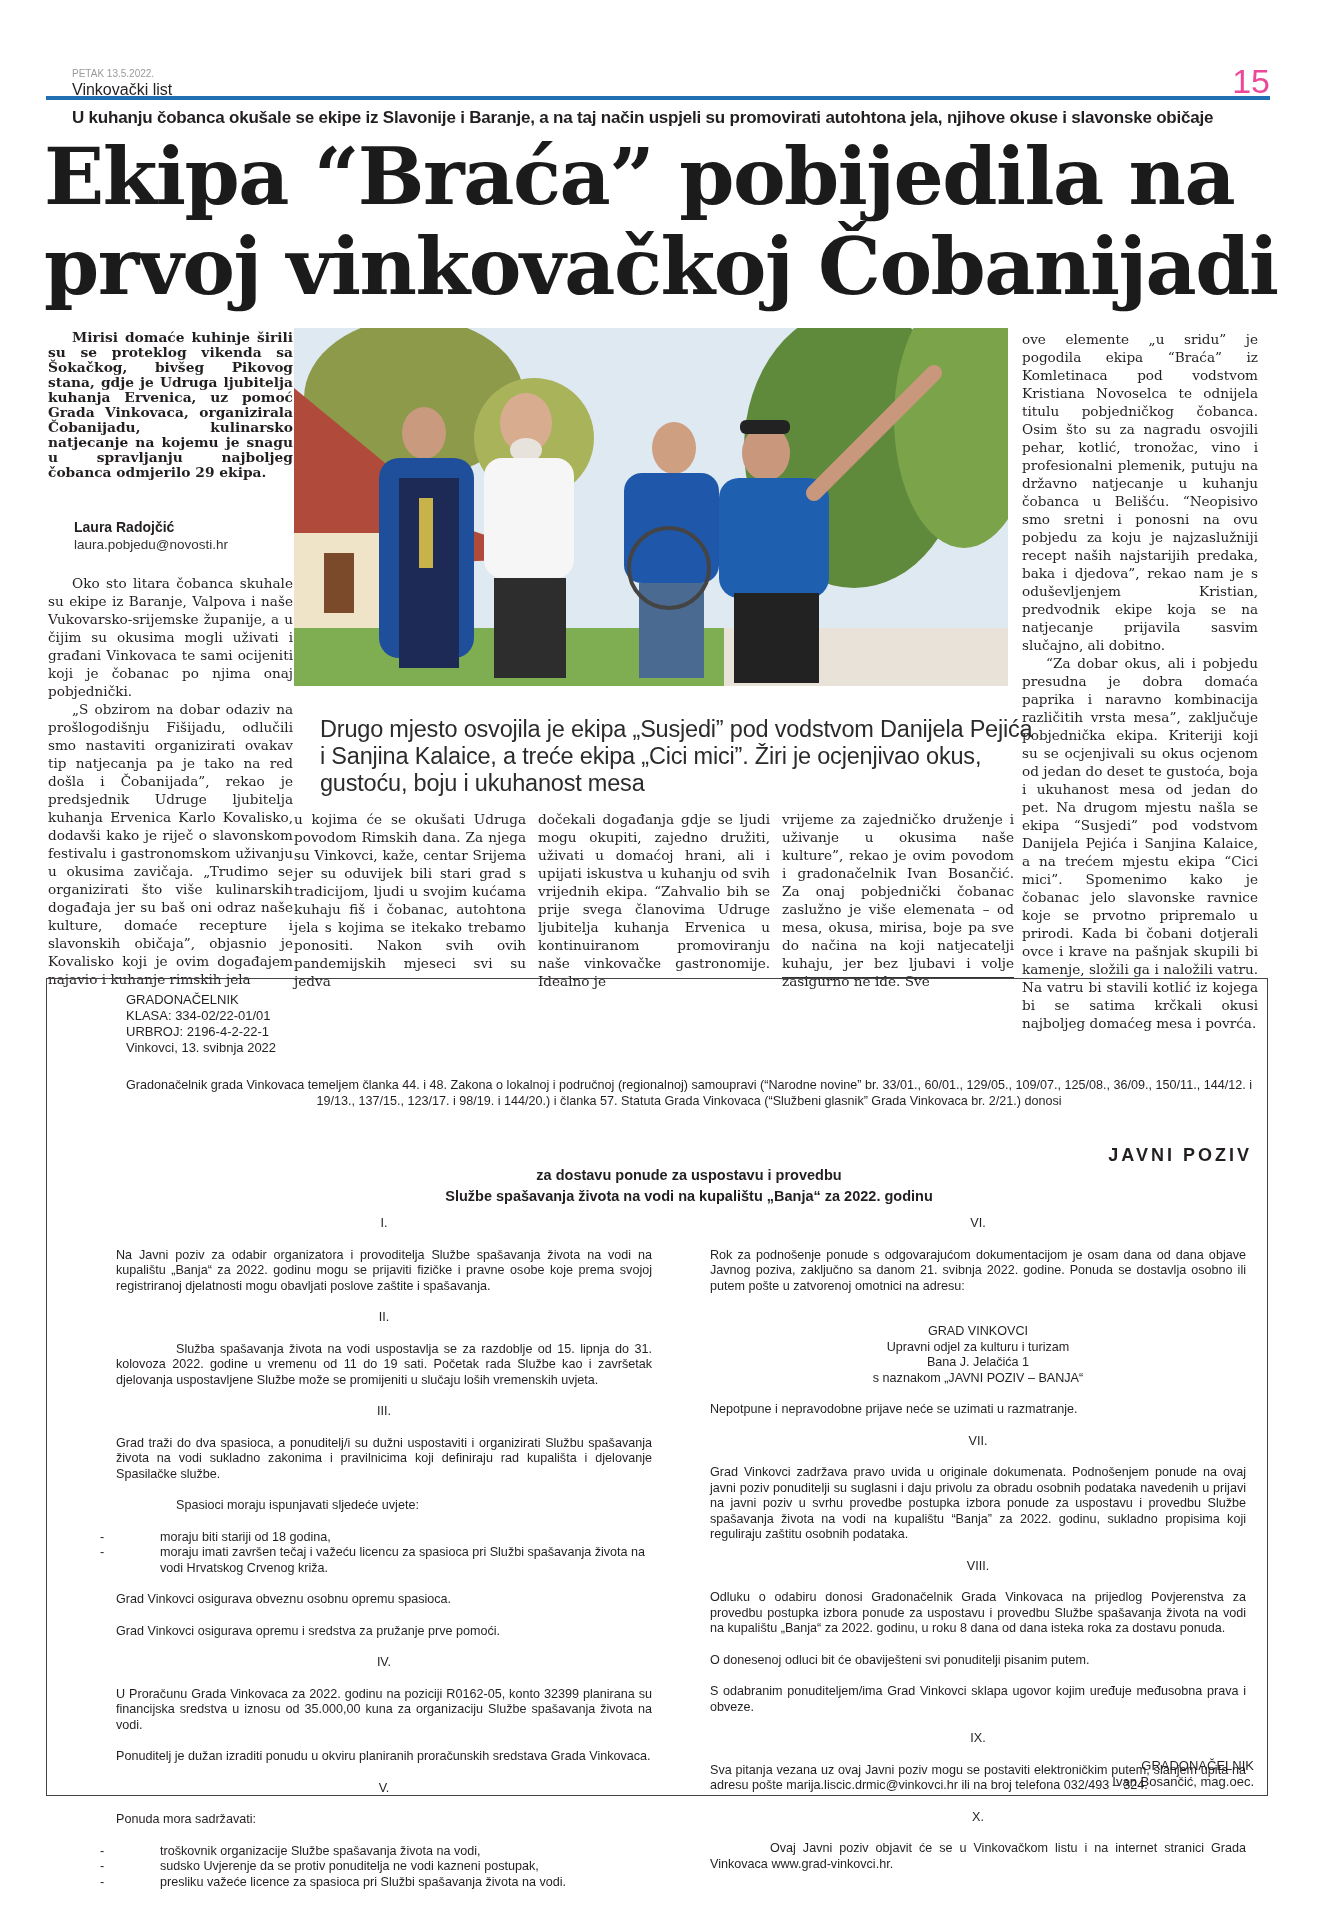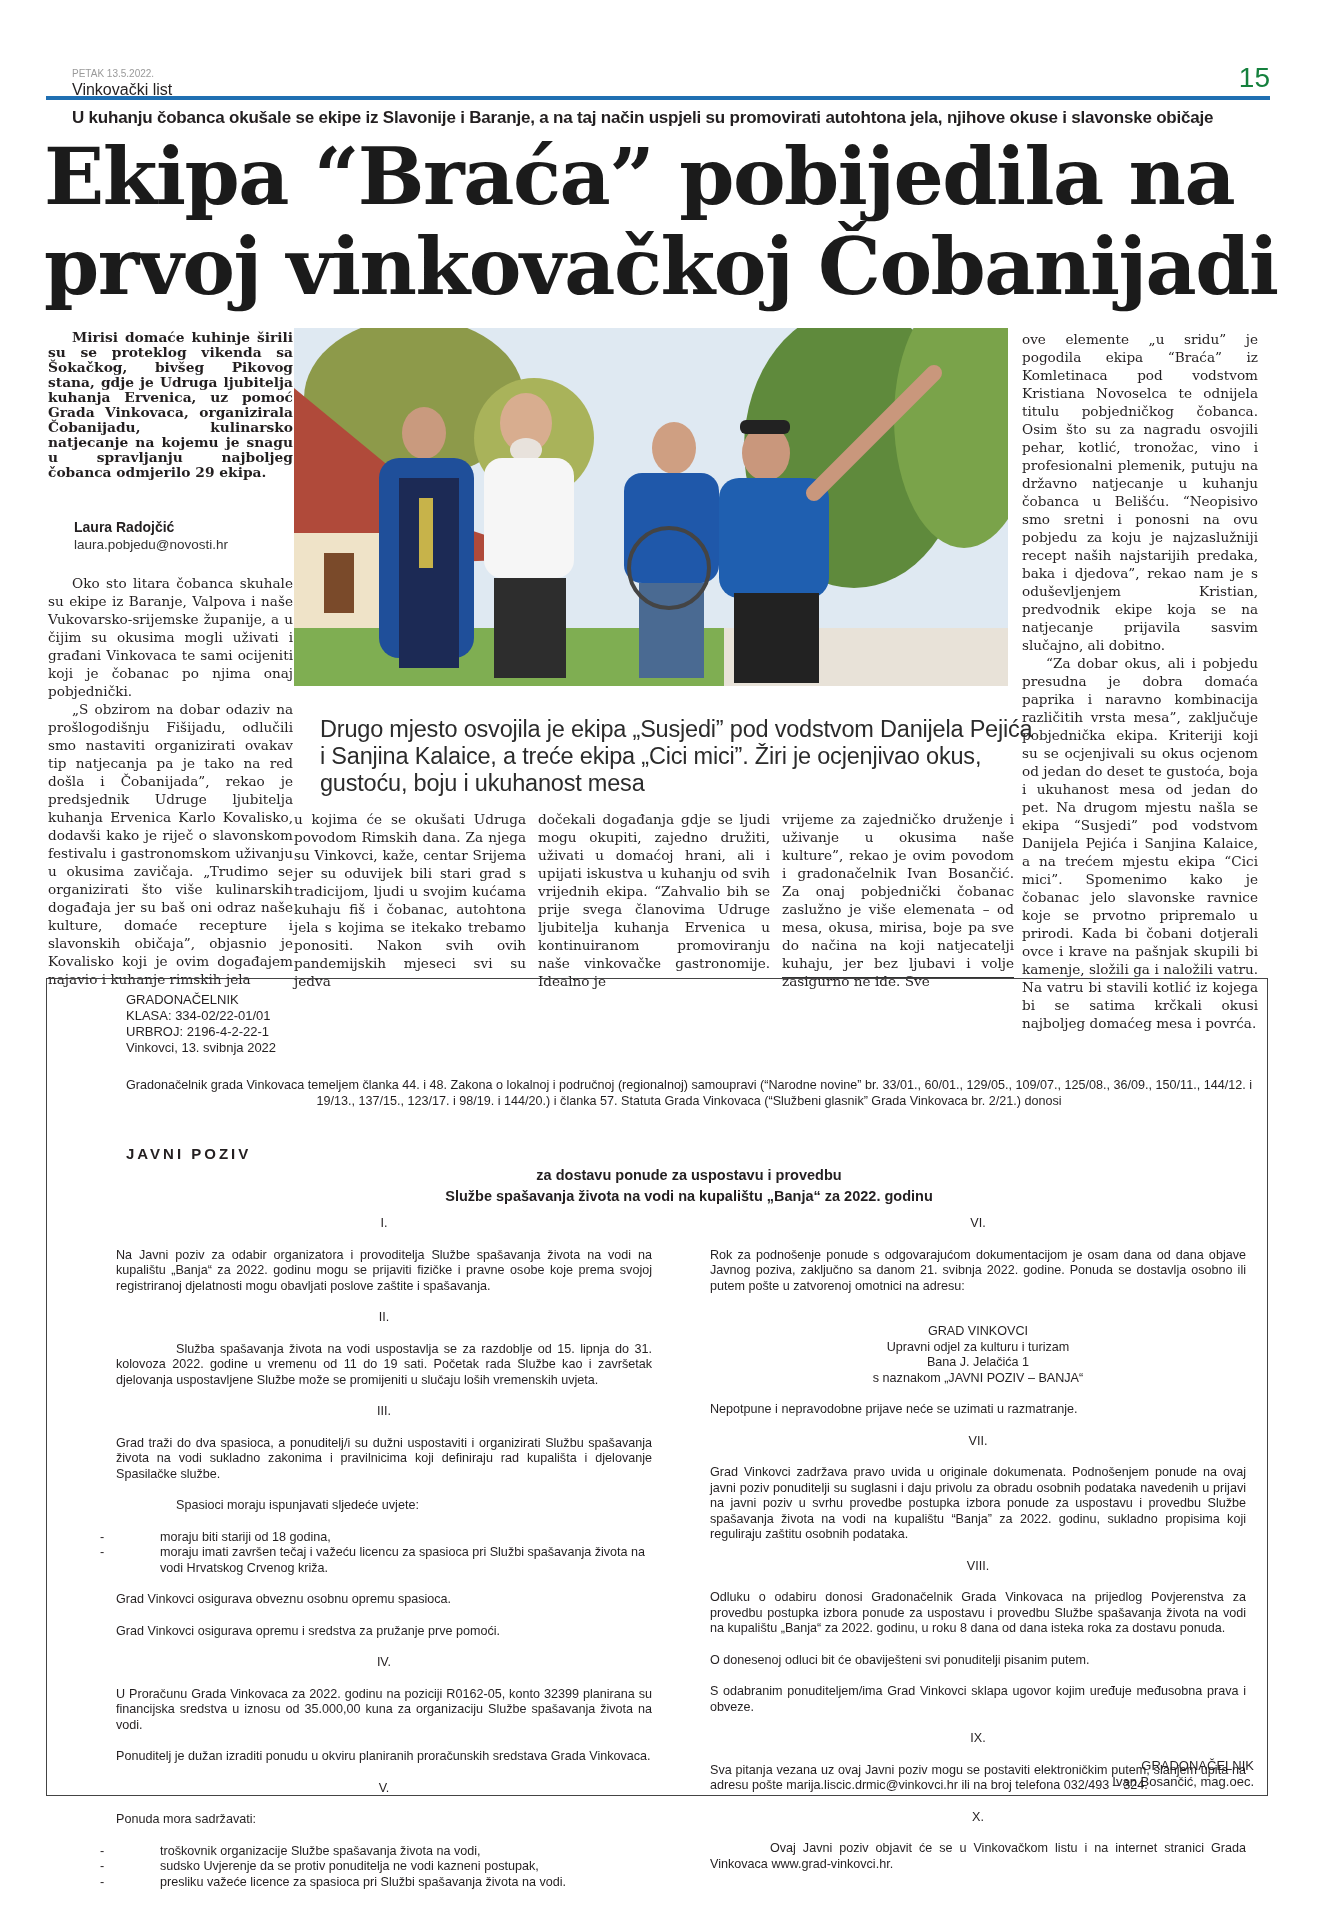--- a/index.html
+++ b/index.html
@@ -4,21 +4,21 @@
 <style>
   html, body { margin: 0; padding: 0; background: #ffffff; }
   body { width: 1326px; height: 1920px; position: relative; overflow: hidden; color: #231f20; }
   .abs { position: absolute; }
   .serif { font-family: "DejaVu Serif", "Liberation Serif", serif; }
   .sans { font-family: "Liberation Sans", "DejaVu Sans", sans-serif; padding-left: 26px; }
 
   
   #hdr-date { left: 46px; top: 68px; font-size: 10px; color: #9a9a9a; }
   #hdr-paper { left: 46px; top: 81px; font-size: 16px; color: #231f20; }
-  #hdr-page { right: 56px; top: 62px; font-size: 28px; font-weight: 300; color: #15803d; }
+  #hdr-page { right: 56px; top: 62px; font-size: 34px; font-weight: 300; color: #ec4899; }
   #hdr-rule { left: 46px; top: 96px; width: 1224px; height: 4px; background: #1f6fb2; }
 
   
   #kicker { left: 46px; top: 108px; width: 1224px; font-size: 17px; font-weight: bold; color: #231f20; white-space: nowrap; letter-spacing: -0.2px; }
   #headline { left: 44px; top: 132px; width: 1240px; font-size: 79px; line-height: 90px; font-weight: bold; letter-spacing: -1.5px; color: #1b1b1b; }
 
   
   .col { font-size: 13.6px; line-height: 18px; text-align: justify; hyphens: auto; }
   .col p { margin: 0; text-indent: 24px; }
   #lead { left: 48px; top: 330px; width: 245px; font-weight: bold; font-size: 13.8px; line-height: 15px; }
@@ -41,21 +41,21 @@
   #col4 { left: 782px; }
   .mid-col p { text-indent: 0; }
 
   #col-sep { left: 782px; top: 977px; width: 232px; height: 1px; background: #333; }
 
   
   #box { left: 46px; top: 978px; width: 1222px; height: 818px; border: 1.6px solid #444; box-sizing: border-box; }
   .ann { font-size: 12.6px; line-height: 15.5px; color: #231f20; }
   #ann-head { left: 100px; top: 992px; font-size: 13px; line-height: 16px; }
   #ann-intro { left: 100px; top: 1077px; width: 1126px; text-align: center; font-size: 12.6px; line-height: 16px; }
-  #ann-title { left: 100px; top: 1145px; width: 1126px; text-align: left; font-size: 15px; font-weight: bold; letter-spacing: 3px; }
+  #ann-title { left: 100px; top: 1145px; width: 1126px; text-align: right; font-size: 18px; font-weight: bold; letter-spacing: 3px; }
   #ann-sub1 { left: 100px; top: 1167px; width: 1126px; text-align: center; font-size: 14.5px; font-weight: bold; }
   #ann-sub2 { left: 100px; top: 1188px; width: 1126px; text-align: center; font-size: 14.5px; font-weight: bold; }
 
   .acol { width: 568px; }
   #acol-left { left: 74px; top: 1216px; }
   #acol-right { left: 668px; top: 1216px; }
   .sec-num { text-align: center; margin-top: 14px; }
   .sec-num.first { margin-top: 0; }
   .sec p { margin: 16px; text-align: justify; }
   .sec p.ind { text-indent: 60px; }

